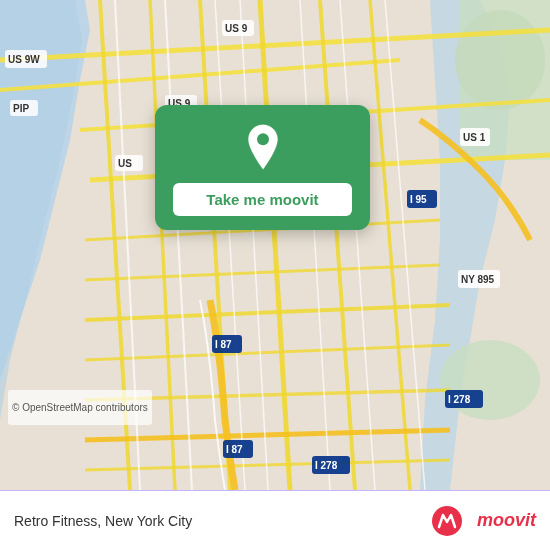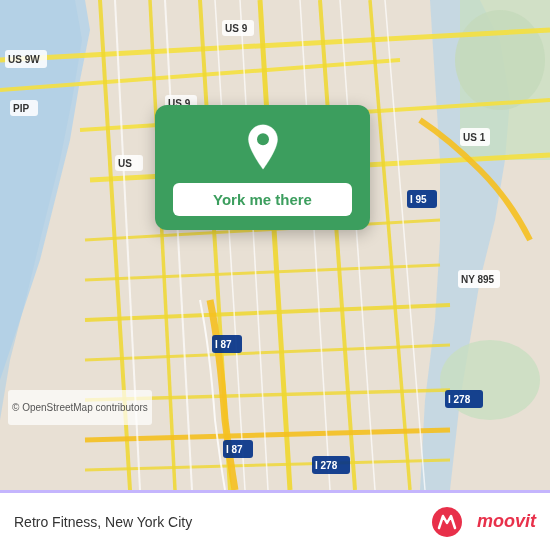--- a/index.html
+++ b/index.html
@@ -64,21 +64,21 @@
 
     
     #bottom-bar {
       width: 550px;
       height: 60px;
       background: white;
       display: flex;
       align-items: center;
       justify-content: space-between;
       padding: 0 14px;
-      border-top: 3px solid #c4b5fd;
+      border-top: 1px solid #c4b5fd;
     }
 
     #location-text {
       font-size: 14px;
       color: #333;
       font-weight: 400;
     }
 
     #moovit-logo {
       display: flex;
@@ -199,21 +199,21 @@
     <text x="315" y="469" font-size="10" fill="white" font-weight="bold">I 278</text>
   </svg>
 
   <div id="popup-card">
 
     <svg id="popup-pin" viewBox="0 0 48 56" xmlns="http://www.w3.org/2000/svg">
       <path d="M24 2C14.6 2 7 9.6 7 19c0 12.5 17 35 17 35s17-22.5 17-35C41 9.6 33.4 2 24 2z" fill="white" stroke="rgba(255,255,255,0.3)" stroke-width="1"></path>
       <circle cx="24" cy="19" r="7" fill="#3c9e5e"></circle>
     </svg>
 
-    <button id="popup-button">York me there</button>
+    <button id="popup-button">Take me moovit</button>
   </div>
 
   <div id="copyright-text">© OpenStreetMap contributors</div>
 </div>
 
 <div id="bottom-bar">
   <span id="location-text">Retro Fitness, New York City</span>
 
   <div id="moovit-logo">
 

